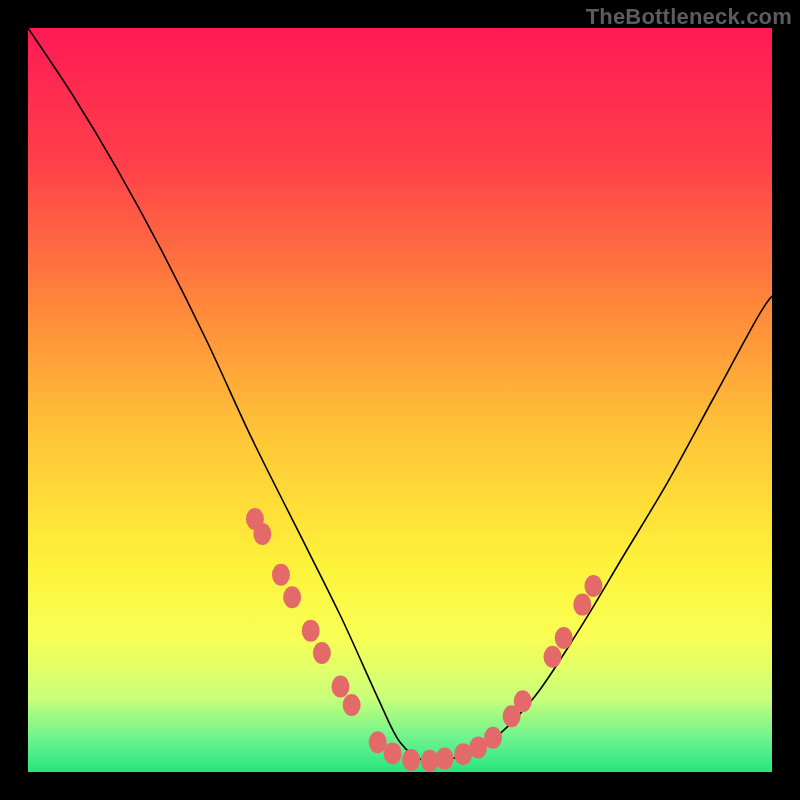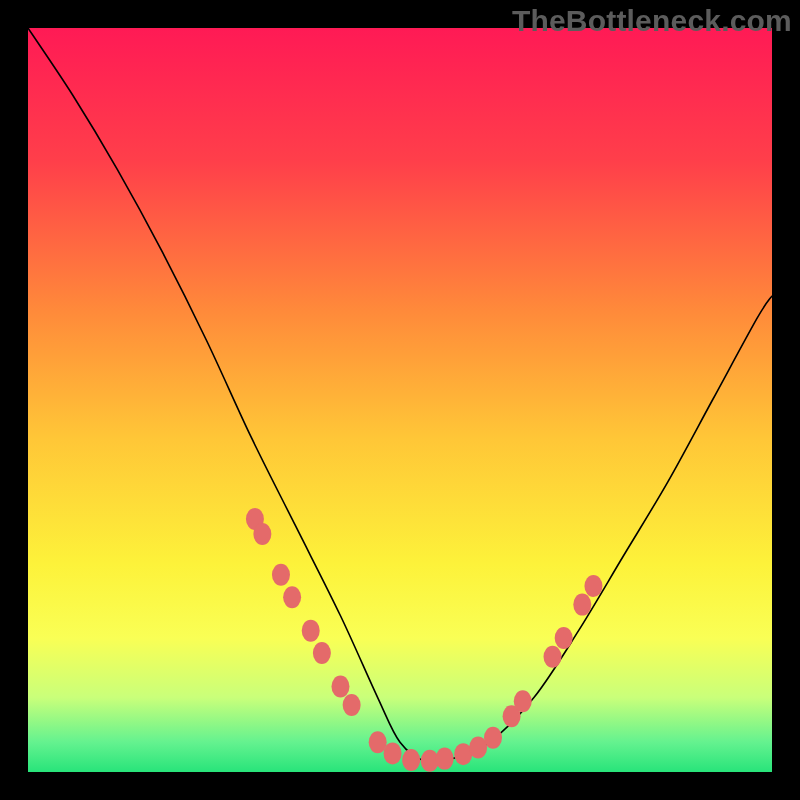--- a/index.html
+++ b/index.html
@@ -23,21 +23,21 @@
     left: 0;
     top: 0;
     width: 744px;
     height: 744px;
   }
   .watermark {
     position: absolute;
     top: 4px;
     right: 8px;
     font-family: Arial, Helvetica, sans-serif;
-    font-size: 30px;
+    font-size: 22px;
     font-weight: 600;
     color: #5c5c5c;
     letter-spacing: 0.2px;
   }
   svg {
     display: block;
   }
 </style>
 </head>
 <body>

